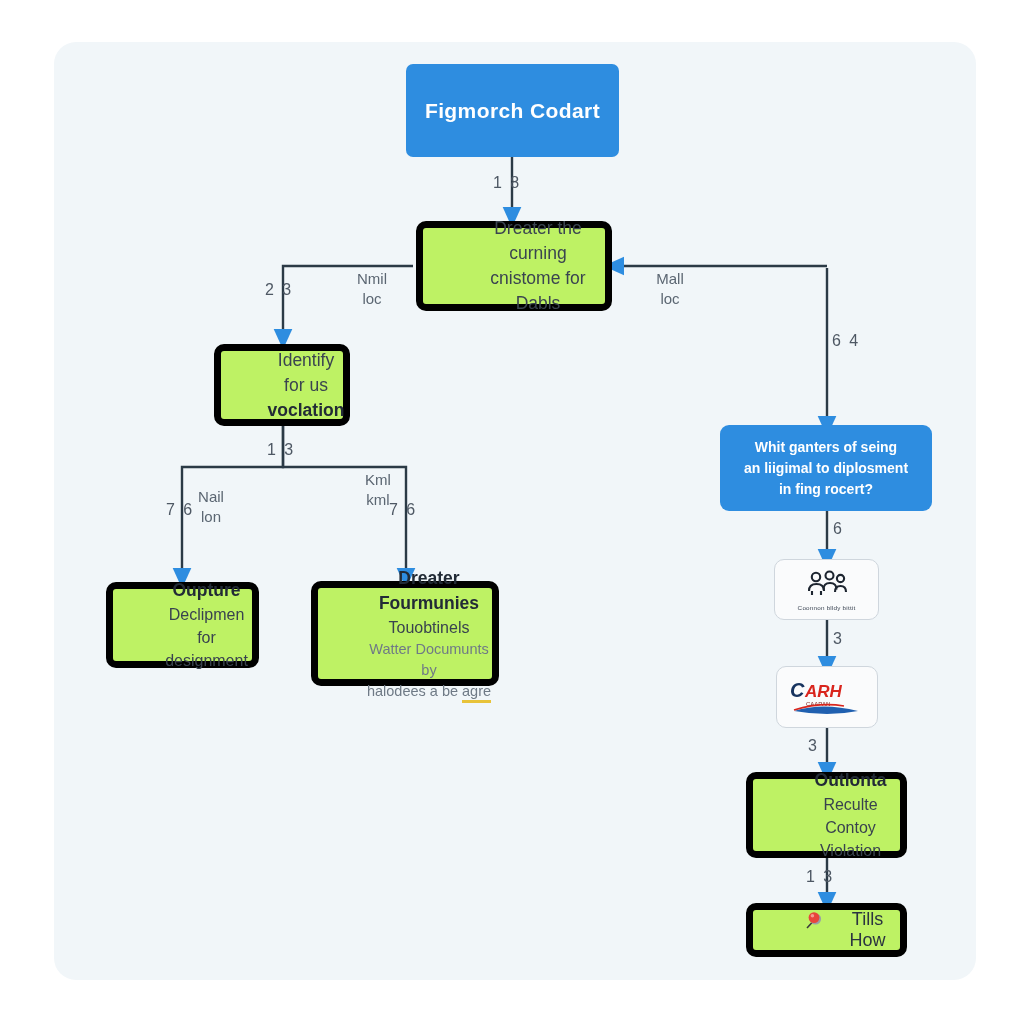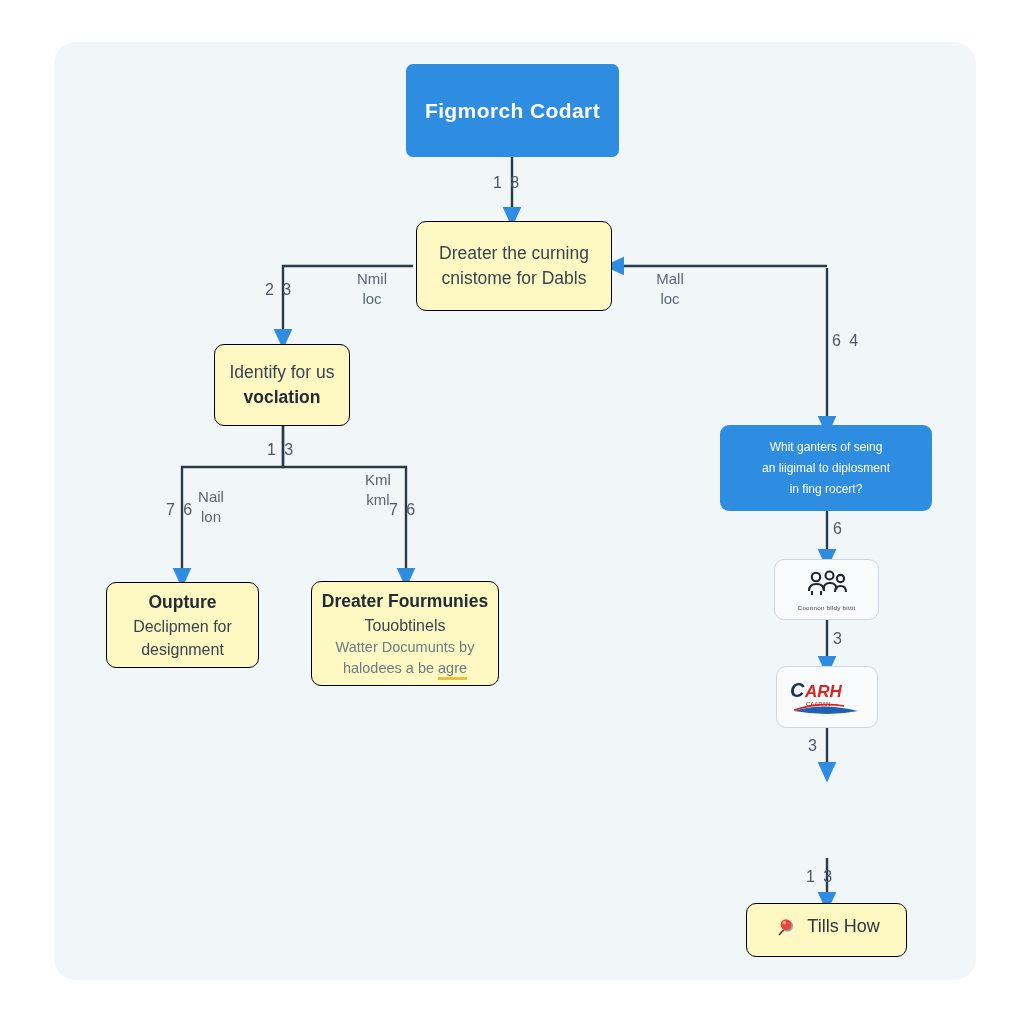--- a/index.html
+++ b/index.html
@@ -53,36 +53,37 @@
     background: #2e8de0;
     border-radius: 9px;
     color: #ffffff;
   }
   .node.blue.title-node {
     border-radius: 7px;
   }
 
   
   .node.box {
-    background: #fef9c3;
-    border: 1px solid #000000;
+    background: #bef264;
+    border: 7px solid #000000;
     border-radius: 10px;
     color: #2b3440;
+    padding-left: 48px;
   }
 
   .ttl {
     font-size: 21px;
     font-weight: bold;
     letter-spacing: 0.4px;
   }
 
   .q-line {
-    font-size: 12px;
+    font-size: 14px;
     line-height: 21px;
-    font-weight: 400;
+    font-weight: 700;
   }
 
   .line-reg {
     font-size: 17.5px;
     line-height: 25px;
     color: #3a4450;
   }
   .line-bold {
     font-size: 17.5px;
     line-height: 25px;
@@ -246,20 +247,25 @@
       <svg width="82" height="44" viewBox="0 0 82 44">
         <text x="4" y="22" font-family="Liberation Sans, sans-serif" font-size="20" font-weight="bold" font-style="italic" fill="#17335f">C</text>
         <text x="19" y="22" font-family="Liberation Sans, sans-serif" font-size="17" font-weight="bold" font-style="italic" fill="#d9251d">ARH</text>
         <text x="20" y="31" font-family="Liberation Sans, sans-serif" font-size="6" fill="#7b1a14">CAAPAN</text>
         <path d="M8 36 q28 -9 64 0 q-30 6 -64 0 z" fill="#2060b0"></path>
         <path d="M8 35 q26 -8 50 -4" stroke="#d9251d" stroke-width="1.6" fill="none"></path>
       </svg>
     </div>
   </div>
 
+  <div class="node box" style="left:746px; top:772px; width:161px; height:86px;">
+    <div class="line-bold">Outlonta</div>
+    <div class="line-sub">Reculte Contoy</div>
+    <div class="line-sub">Violation</div>
+  </div>
 
   <div class="node box" style="left:746px; top:903px; width:161px; height:54px;">
     <div class="pin-row">
       <span>
         <svg width="24" height="24" viewBox="0 0 24 24">
           <path d="M6 19 L11.5 13" stroke="#3a3a3a" stroke-width="1.6" fill="none"></path>
           <circle cx="14.5" cy="10" r="5.6" fill="#9aa0a6"></circle>
           <circle cx="13" cy="8.6" r="5.4" fill="#e8453c"></circle>
           <circle cx="11.4" cy="6.8" r="1.8" fill="#f59b92"></circle>
         </svg>

